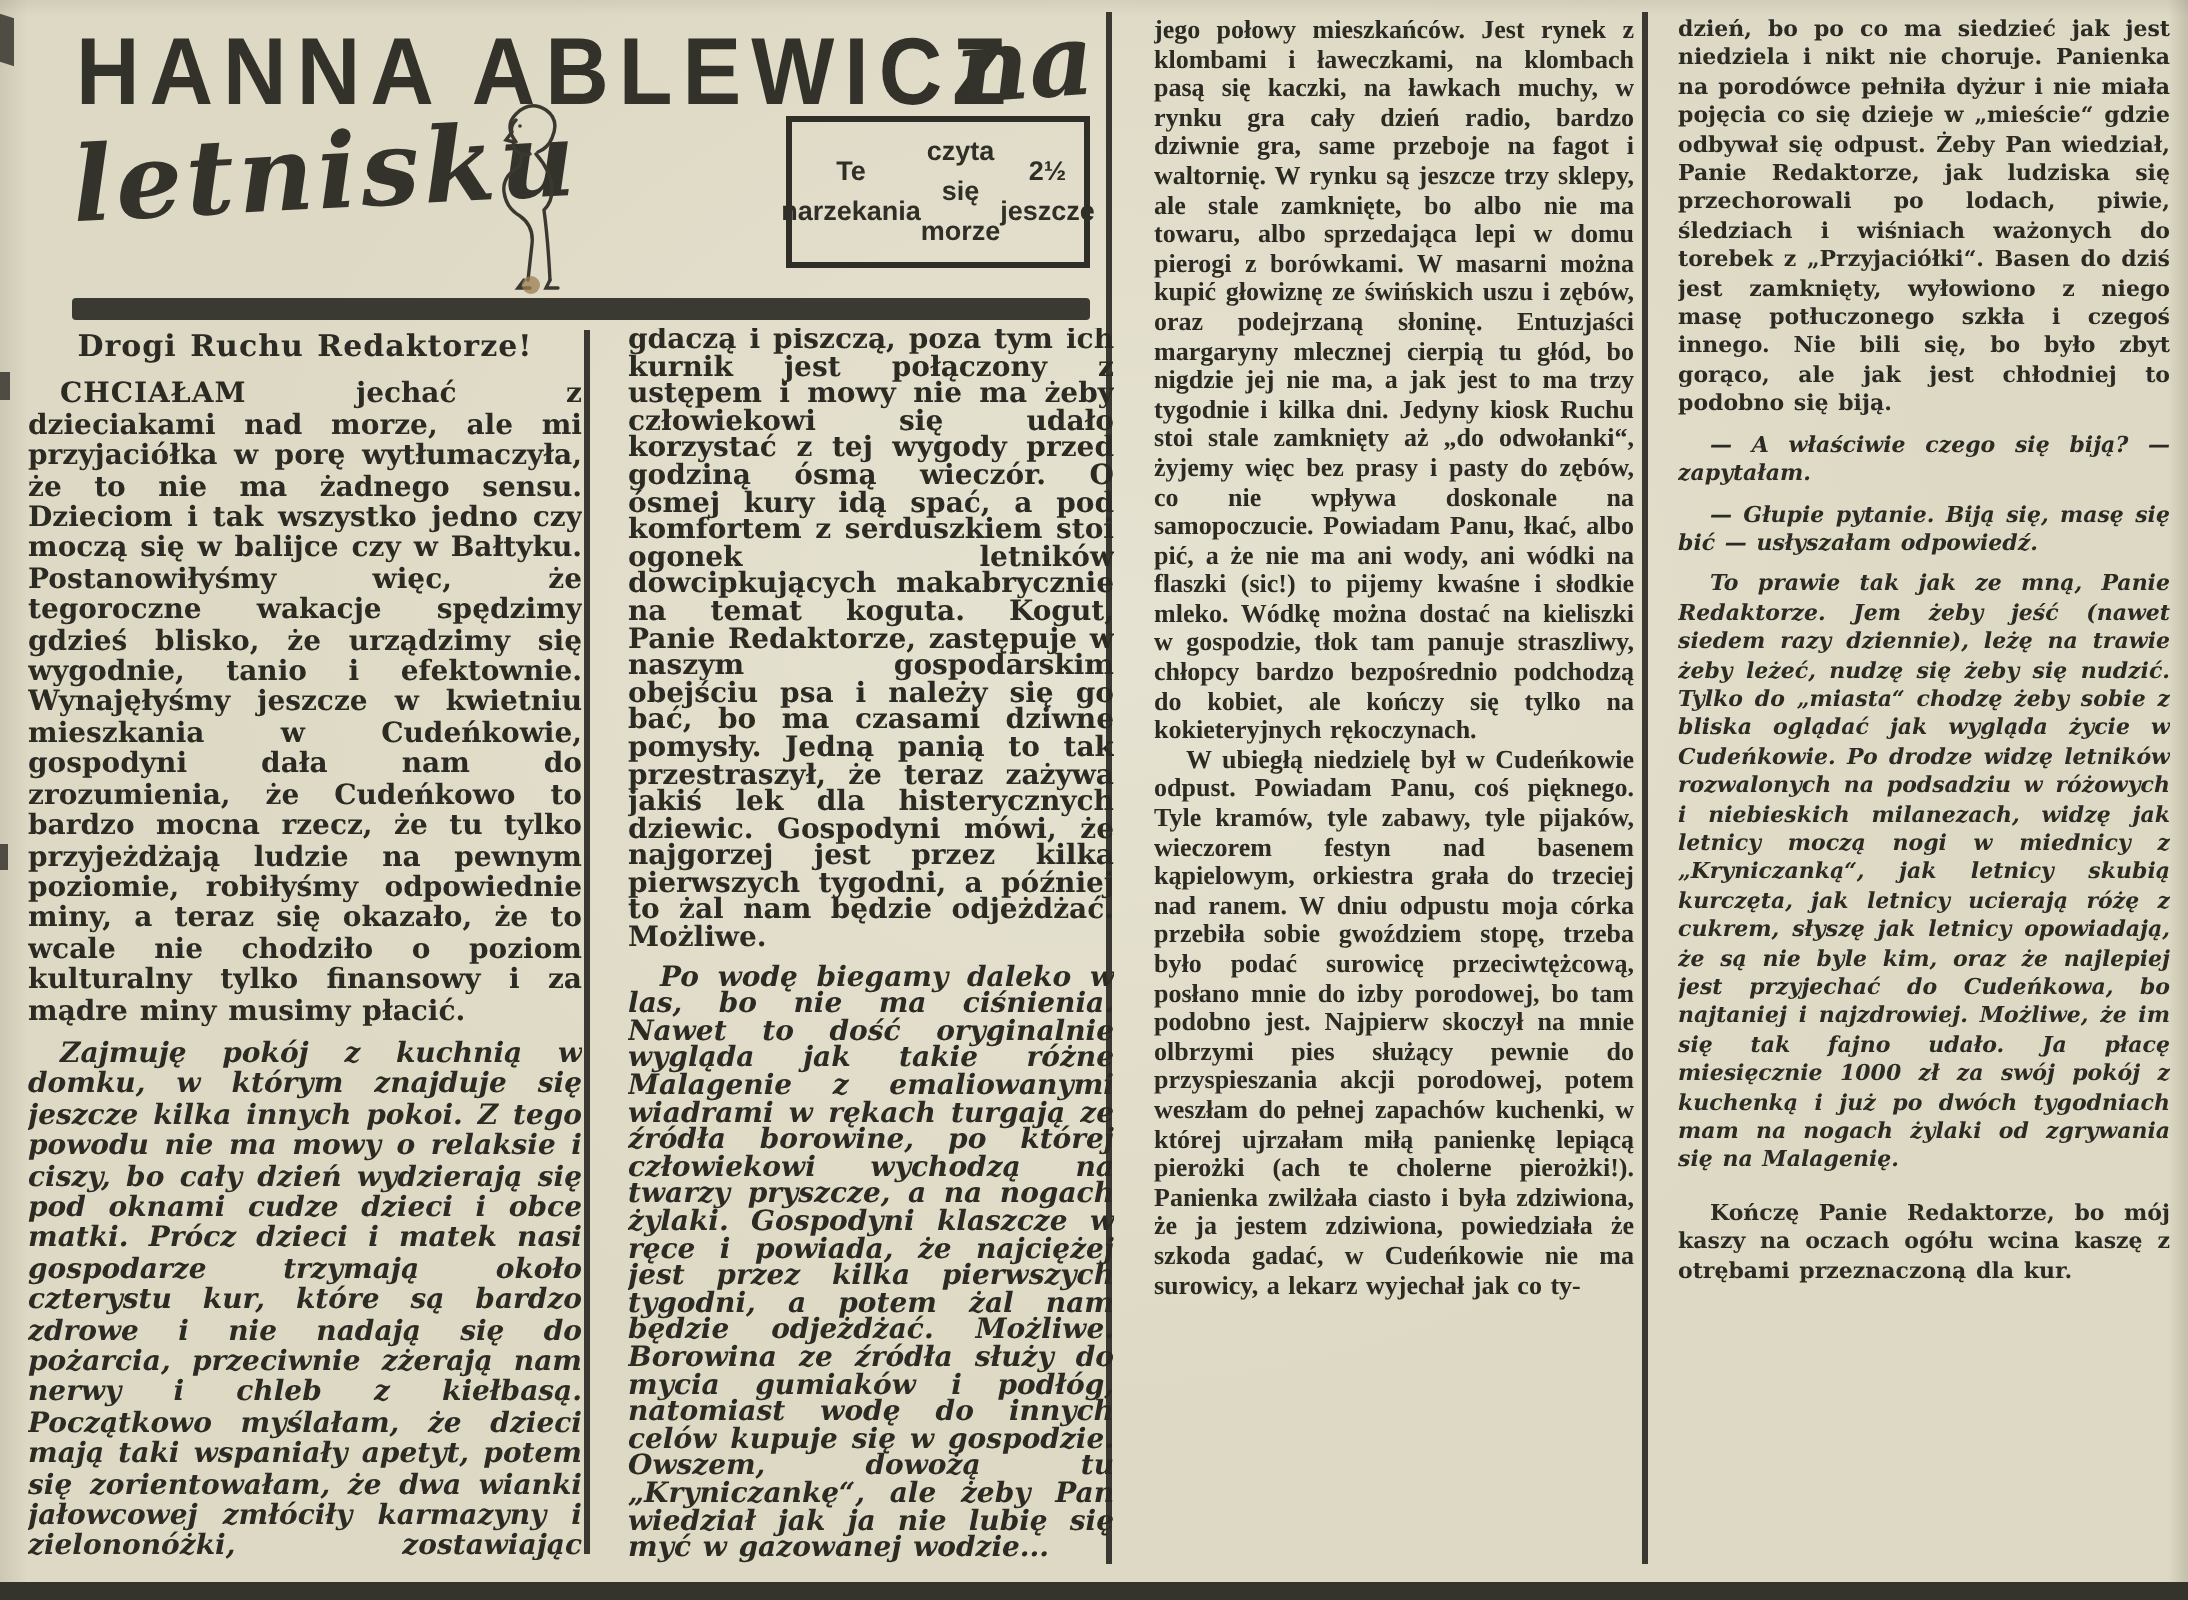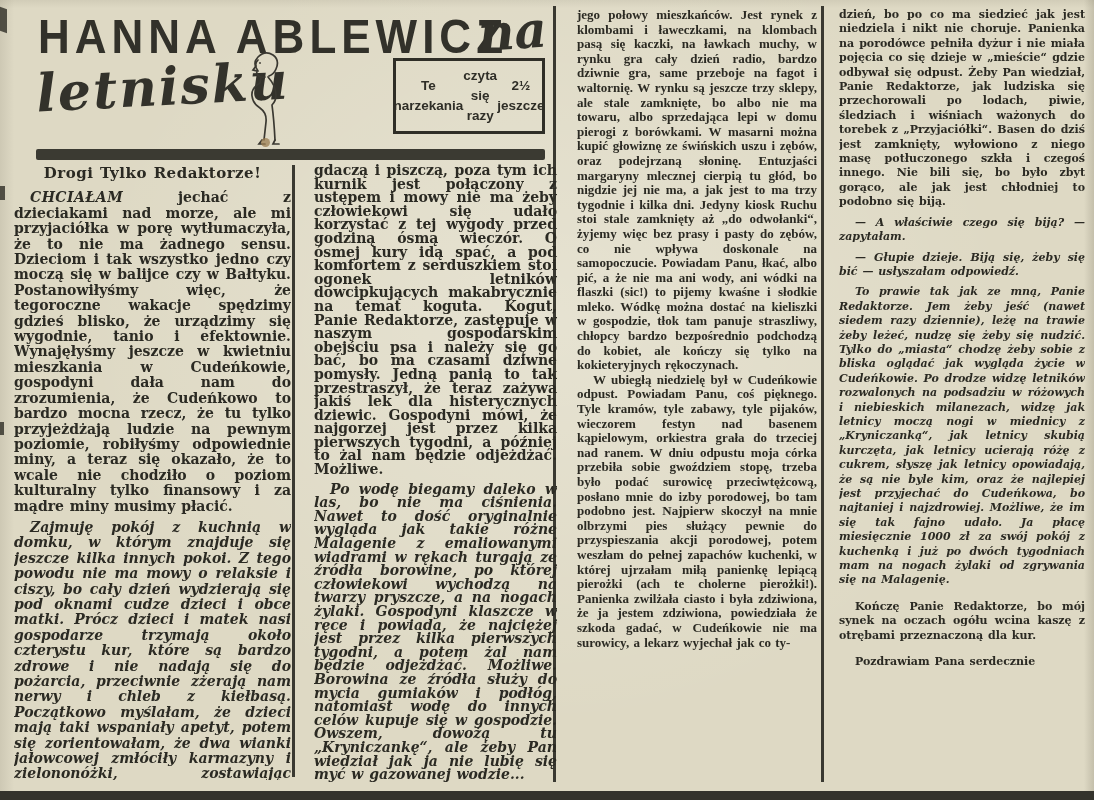--- a/index.html
+++ b/index.html
@@ -60,21 +60,21 @@
     word-spacing:1px;
   }
   .col p{margin:0;}
   .col-1{left:14px;top:166px;width:277px;height:614px;font-size:14px;line-height:15.4px;}
   .col-2{left:314px;top:164px;width:243px;height:618px;font-size:14px;line-height:13.6px;}
   .col-3{left:577px;top:8px;width:240px;height:776px;font-size:13px;line-height:14.6px;font-family:Liberation Serif, serif;}
   .col-4{left:839px;top:8px;width:246px;height:776px;font-size:11px;line-height:14.4px;}
   .salutation{text-align:center;font-size:15px;margin-bottom:9px !important;letter-spacing:.5px;}
   .indent{text-indent:16px;}
   .para-gap{margin-top:6px !important;font-style:italic;}
-  .lead-word{font-weight:bold;letter-spacing:.5px;font-style:italic;}
+  .lead-word{font-weight:bold;letter-spacing:.5px;}
   .closing{margin-top:12px !important;}
   
   .artifact{position:absolute;background:#2e2d26;opacity:.8;}
   .a1{left:0;top:8px;width:7px;height:24px;transform:skewY(18deg);}
   .a2{left:0;top:186px;width:5px;height:14px;}
   .a3{left:0;top:422px;width:4px;height:13px;}
   .dot{position:absolute;left:261px;top:138px;width:9px;height:9px;border-radius:50%;background:#9b7d52;opacity:.75;}
   svg.woman{stroke:#3a3831;stroke-width:1.7;fill:none;stroke-linecap:round;}
 </style>
 </head>
@@ -94,55 +94,54 @@
         <circle cx="29" cy="15" r="0.9" fill="#3a3831" stroke="none"></circle>
         <path d="M30 29 L29 35 Q20 40 21 48 Q22 56 29 60 Q36 65 35 74 L33 92"></path>
         <path d="M37 29 Q45 38 45 47 Q45 53 41 57 Q43 72 44 92"></path>
         <path d="M31 92 L28 96 L34 96"></path>
         <path d="M44 92 L42 96 L48 96"></path>
       </svg>
     </div>
 
     <div class="teaser-box">
       <div>Te narzekania</div>
-      <div>czyta się razy</div>
+      <div>czyta się morze</div>
       <div>2½ jeszcze</div>
     </div>
 
     <div class="header-bar"></div>
   </div>
 
   <div class="vrule vrule-1"></div>
   <div class="vrule vrule-2"></div>
   <div class="vrule vrule-3"></div>
 
   <div class="col col-1">
-    <p class="salutation">Drogi Tylko Redaktorze!</p>
+    <p class="salutation">Drogi Ruchu Redaktorze!</p>
     <p class="indent"><span class="lead-word">CHCIAŁAM</span><span> jechać z dzieciakami nad morze, ale mi przyjaciółka w porę wytłumaczyła, że to nie ma żadnego sensu. Dzieciom i tak wszystko jedno czy moczą się w balijce czy w Bałtyku. Postanowiłyśmy więc, że tegoroczne wakacje spędzimy gdzieś blisko, że urządzimy się wygodnie, tanio i efektownie. Wynajęłyśmy jeszcze w kwietniu mieszkania w Cudeńkowie, gospodyni dała nam do zrozumienia, że Cudeńkowo to bardzo mocna rzecz, że tu tylko przyjeżdżają ludzie na pewnym poziomie, robiłyśmy odpowiednie miny, a teraz się okazało, że to wcale nie chodziło o poziom kulturalny tylko finansowy i za mądre miny musimy płacić.</span></p>
     <p class="indent para-gap">Zajmuję pokój z kuchnią w domku, w którym znajduje się jeszcze kilka innych pokoi. Z tego powodu nie ma mowy o relaksie i ciszy, bo cały dzień wydzierają się pod oknami cudze dzieci i obce matki. Prócz dzieci i matek nasi gospodarze trzymają około czterystu kur, które są bardzo zdrowe i nie nadają się do pożarcia, przeciwnie zżerają nam nerwy i chleb z kiełbasą. Początkowo myślałam, że dzieci mają taki wspaniały apetyt, potem się zorientowałam, że dwa wianki jałowcowej zmłóciły karmazyny i zielononóżki, zostawiając dzieciakom swoje racje żywnościowe, w postaci kaszy z pokrzywami. Przeklinam kury bo strasznie</p>
   </div>
 
   <div class="col col-2">
     <p>gdaczą i piszczą, poza tym ich kurnik jest połączony z ustępem i mowy nie ma żeby człowiekowi się udało korzystać z tej wygody przed godziną ósmą wieczór. O ósmej kury idą spać, a pod komfortem z serduszkiem stoi ogonek letników dowcipkujących makabrycznie na temat koguta. Kogut, Panie Redaktorze, zastępuje w naszym gospodarskim obejściu psa i należy się go bać, bo ma czasami dziwne pomysły. Jedną panią to tak przestraszył, że teraz zażywa jakiś lek dla histerycznych dziewic. Gospodyni mówi, że najgorzej jest przez kilka pierwszych tygodni, a później to żal nam będzie odjeżdżać. Możliwe.</p>
     <p class="indent para-gap">Po wodę biegamy daleko w las, bo nie ma ciśnienia. Nawet to dość oryginalnie wygląda jak takie różne Malagenie z emaliowanymi wiadrami w rękach turgają ze źródła borowine, po której człowiekowi wychodzą na twarzy pryszcze, a na nogach żylaki. Gospodyni klaszcze w ręce i powiada, że najciężej jest przez kilka pierwszych tygodni, a potem żal nam będzie odjeżdżać. Możliwe. Borowina ze źródła służy do mycia gumiaków i podłóg, natomiast wodę do innych celów kupuje się w gospodzie. Owszem, dowożą tu „Kryniczankę“, ale żeby Pan wiedział jak ja nie lubię się myć w gazowanej wodzie...</p>
     <p class="indent para-gap">Cudeńkowo robi wrażenie śniętego karpia. Siedzę tu już dwa tygodnie, a jeszcze nie widziałam</p>
   </div>
 
   <div class="col col-3">
     <p>jego połowy mieszkańców. Jest rynek z klombami i ławeczkami, na klombach pasą się kaczki, na ławkach muchy, w rynku gra cały dzień radio, bardzo dziwnie gra, same przeboje na fagot i waltornię. W rynku są jeszcze trzy sklepy, ale stale zamknięte, bo albo nie ma towaru, albo sprzedająca lepi w domu pierogi z borówkami. W masarni można kupić głowiznę ze świńskich uszu i zębów, oraz podejrzaną słoninę. Entuzjaści margaryny mlecznej cierpią tu głód, bo nigdzie jej nie ma, a jak jest to ma trzy tygodnie i kilka dni. Jedyny kiosk Ruchu stoi stale zamknięty aż „do odwołanki“, żyjemy więc bez prasy i pasty do zębów, co nie wpływa doskonale na samopoczucie. Powiadam Panu, łkać, albo pić, a że nie ma ani wody, ani wódki na flaszki (sic!) to pijemy kwaśne i słodkie mleko. Wódkę można dostać na kieliszki w gospodzie, tłok tam panuje straszliwy, chłopcy bardzo bezpośrednio podchodzą do kobiet, ale kończy się tylko na kokieteryjnych rękoczynach.</p>
     <p class="indent">W ubiegłą niedzielę był w Cudeńkowie odpust. Powiadam Panu, coś pięknego. Tyle kramów, tyle zabawy, tyle pijaków, wieczorem festyn nad basenem kąpielowym, orkiestra grała do trzeciej nad ranem. W dniu odpustu moja córka przebiła sobie gwoździem stopę, trzeba było podać surowicę przeciwtężcową, posłano mnie do izby porodowej, bo tam podobno jest. Najpierw skoczył na mnie olbrzymi pies służący pewnie do przyspieszania akcji porodowej, potem weszłam do pełnej zapachów kuchenki, w której ujrzałam miłą panienkę lepiącą pierożki (ach te cholerne pierożki!). Panienka zwilżała ciasto i była zdziwiona, że ja jestem zdziwiona, powiedziała że szkoda gadać, w Cudeńkowie nie ma surowicy, a lekarz wyjechał jak co ty-</p>
   </div>
 
   <div class="col col-4">
     <p>dzień, bo po co ma siedzieć jak jest niedziela i nikt nie choruje. Panienka na porodówce pełniła dyżur i nie miała pojęcia co się dzieje w „mieście“ gdzie odbywał się odpust. Żeby Pan wiedział, Panie Redaktorze, jak ludziska się przechorowali po lodach, piwie, śledziach i wiśniach ważonych do torebek z „Przyjaciółki“. Basen do dziś jest zamknięty, wyłowiono z niego masę potłuczonego szkła i czegoś innego. Nie bili się, bo było zbyt gorąco, ale jak jest chłodniej to podobno się biją.</p>
     <p class="indent para-gap">— A właściwie czego się biją? — zapytałam.</p>
-    <p class="indent para-gap">— Głupie dzieje. Biją się, żeby się bić — usłyszałam odpowiedź.</p>
+    <p class="indent para-gap">— Głupie pytanie. Biją się, masę się bić — usłyszałam odpowiedź.</p>
     <p class="indent para-gap">To prawie tak jak ze mną, Panie Redaktorze. Jem żeby jeść (nawet siedem razy dziennie), leżę na trawie żeby leżeć, nudzę się żeby się nudzić. Tylko do „miasta“ chodzę żeby sobie z bliska oglądać jak wygląda życie w Cudeńkowie. Po drodze widzę letników rozwalonych na podsadziu w różowych i niebieskich milanezach, widzę jak letnicy moczą nogi w miednicy z „Kryniczanką“, jak letnicy skubią kurczęta, jak letnicy ucierają różę z cukrem, słyszę jak letnicy opowiadają, że są nie byle kim, oraz że najlepiej jest przyjechać do Cudeńkowa, bo najtaniej i najzdrowiej. Możliwe, że im się tak fajno udało. Ja płacę miesięcznie 1000 zł za swój pokój z kuchenką i już po dwóch tygodniach mam na nogach żylaki od zgrywania się na Malagenię.</p>
-    <p class="indent closing">Kończę Panie Redaktorze, bo mój synek na oczach ogółu wcina kaszę z otrębami przeznaczoną dla kur.</p>
-    <p class="indent closing">Pozdrawiam Pana serdecznie</p>
+    <p class="indent closing">Kończę Panie Redaktorze, bo mój kaszy na oczach ogółu wcina kaszę z otrębami przeznaczoną dla kur.</p>
 
   </div>
 
   <div class="bottom-bar"></div>
 
   <div class="artifact a1"></div>
   <div class="artifact a2"></div>
   <div class="artifact a3"></div>
   <div class="dot"></div>
 

